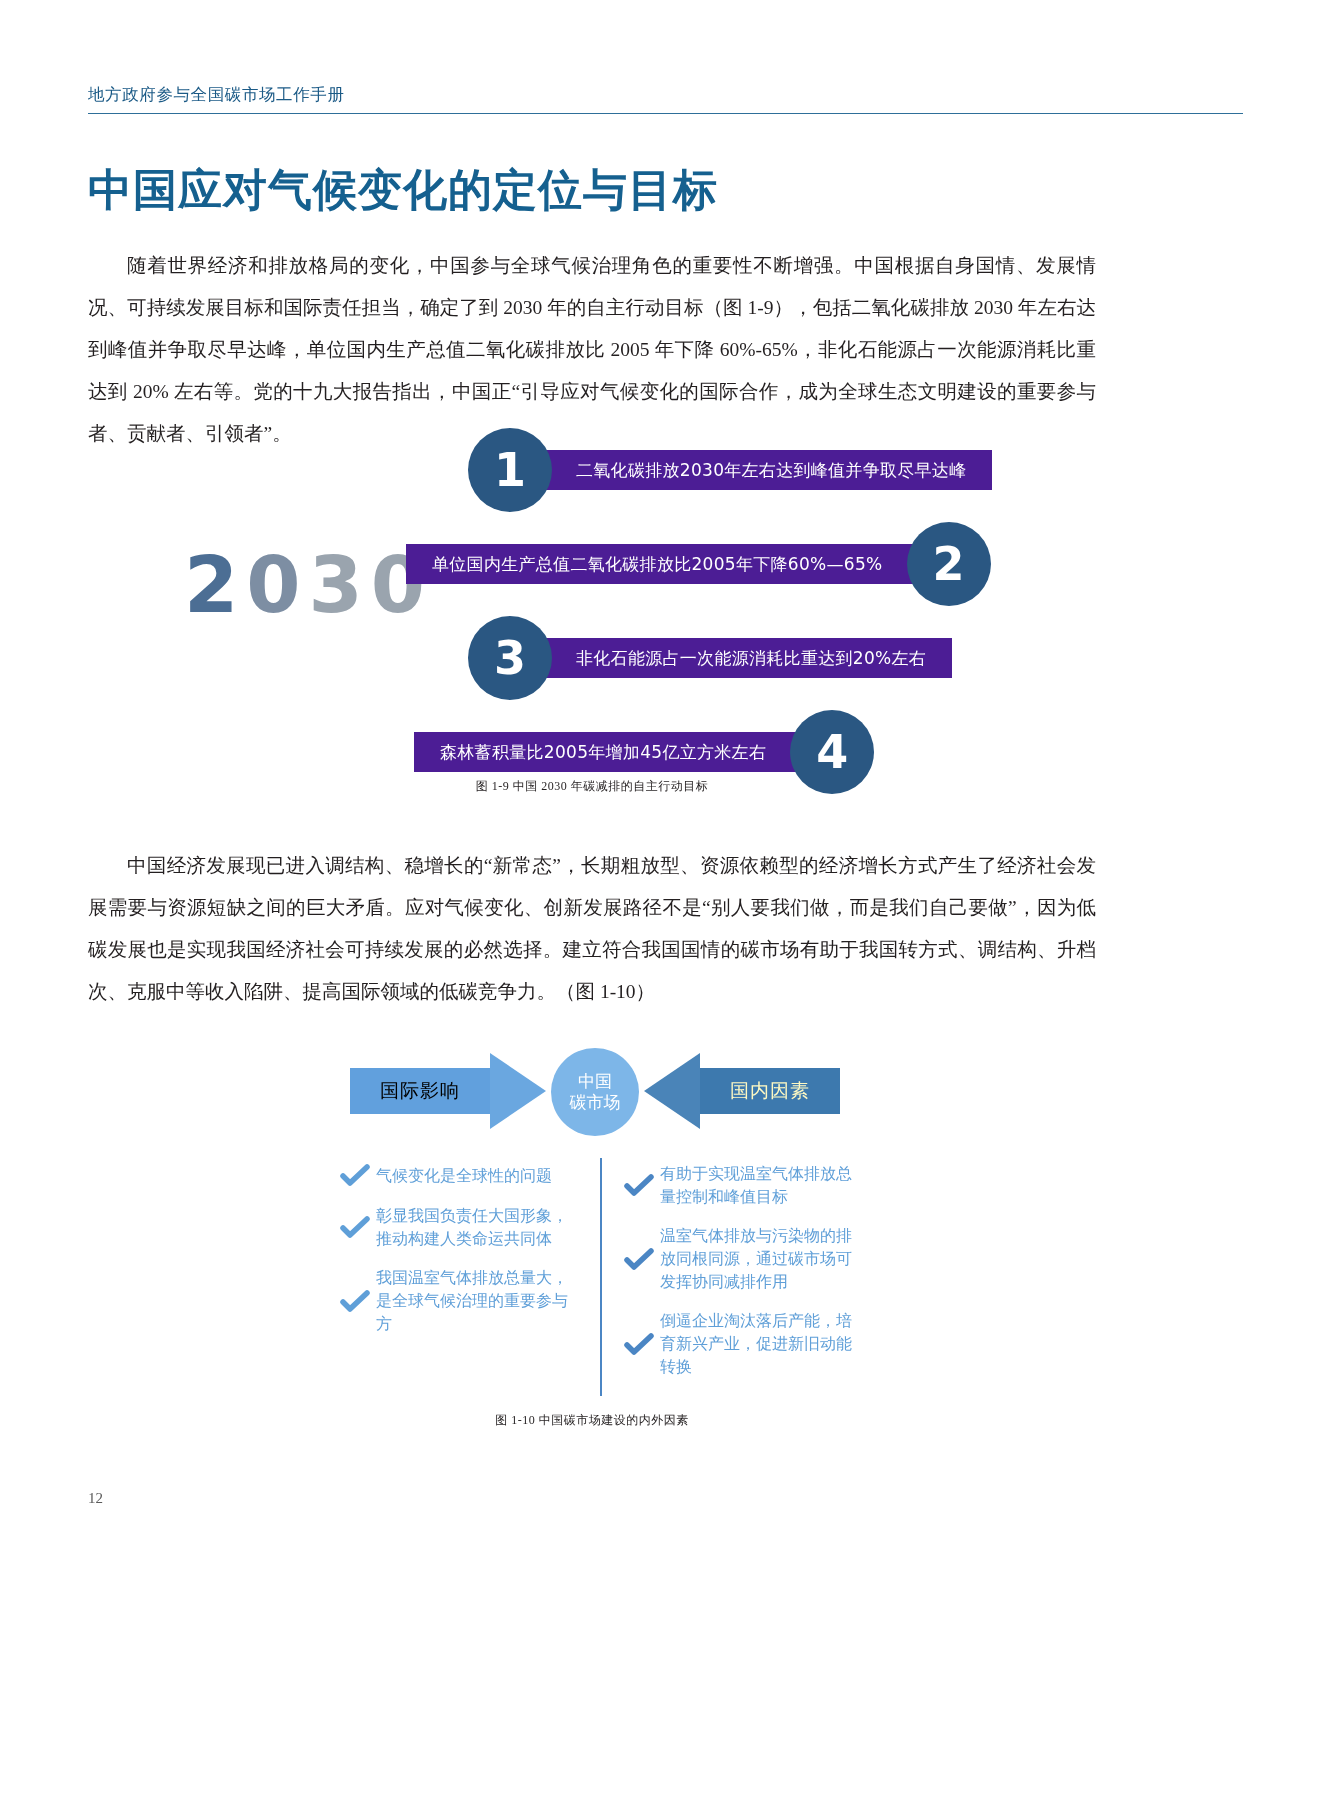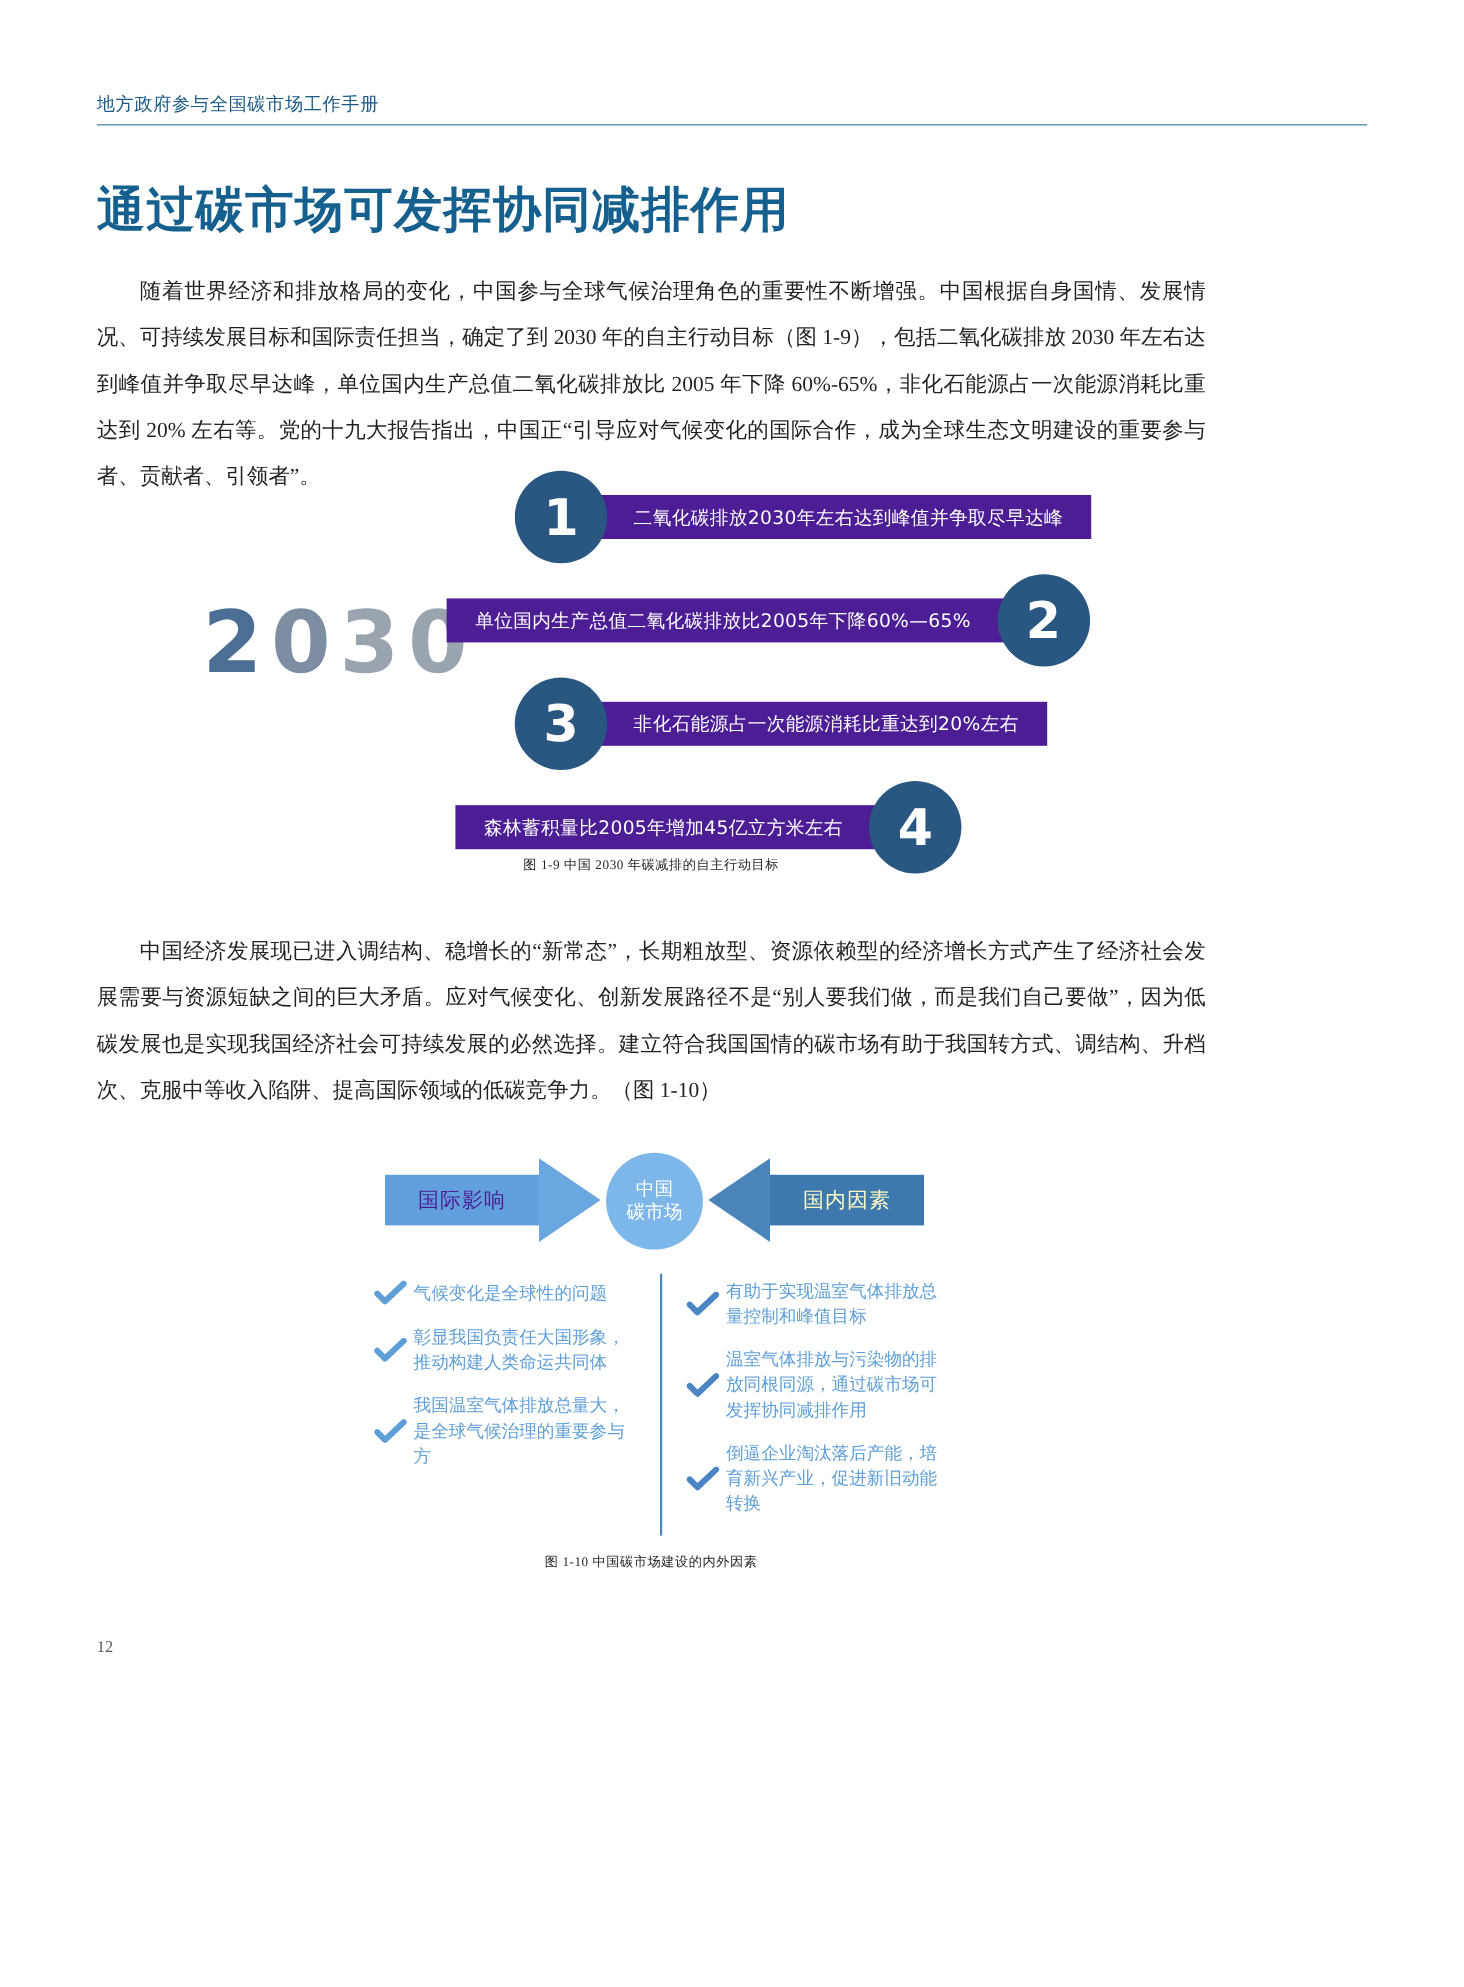--- a/index.html
+++ b/index.html
@@ -187,21 +187,21 @@
   .flow-left-arrow {
     position: absolute;
     left: 0;
     top: 20px;
     width: 140px;
     height: 46px;
     background: #61a0dd;
     display: flex;
     align-items: center;
     justify-content: center;
-    color: #4c1d95;
+    color: #000000;
     font-family: "DejaVu Sans", sans-serif;
     font-size: 19px;
     letter-spacing: 1px;
   }
   .flow-left-head {
     position: absolute;
     left: 140px;
     top: 5px;
     width: 0; height: 0;
     border-top: 38px solid transparent;
@@ -311,21 +311,21 @@
 </head>
 <body>
 
 <div class="page">
 
   <div class="running-header">
     <div class="rh-text">地方政府参与全国碳市场工作手册</div>
     <div class="rh-rule"></div>
   </div>
 
-  <h1 class="page-title">通过碳市场可发挥协同减排作用</h1>
+  <h1 class="page-title">中国应对气候变化的定位与目标</h1>
 
   <p class="body-para" id="para-1">随着世界经济和排放格局的变化，中国参与全球气候治理角色的重要性不断增强。中国根据自身国情、发展情况、可持续发展目标和国际责任担当，确定了到 2030 年的自主行动目标（图 1-9），包括二氧化碳排放 2030 年左右达到峰值并争取尽早达峰，单位国内生产总值二氧化碳排放比 2005 年下降 60%-65%，非化石能源占一次能源消耗比重达到 20% 左右等。党的十九大报告指出，中国正“引导应对气候变化的国际合作，成为全球生态文明建设的重要参与者、贡献者、引领者”。</p>
 
   <div class="fig19">
 
     <div class="year-mark">
       <span class="yd-0">2</span>
       <span class="yd-1">0</span>
       <span class="yd-2">3</span>
       <span class="yd-3">0</span>

